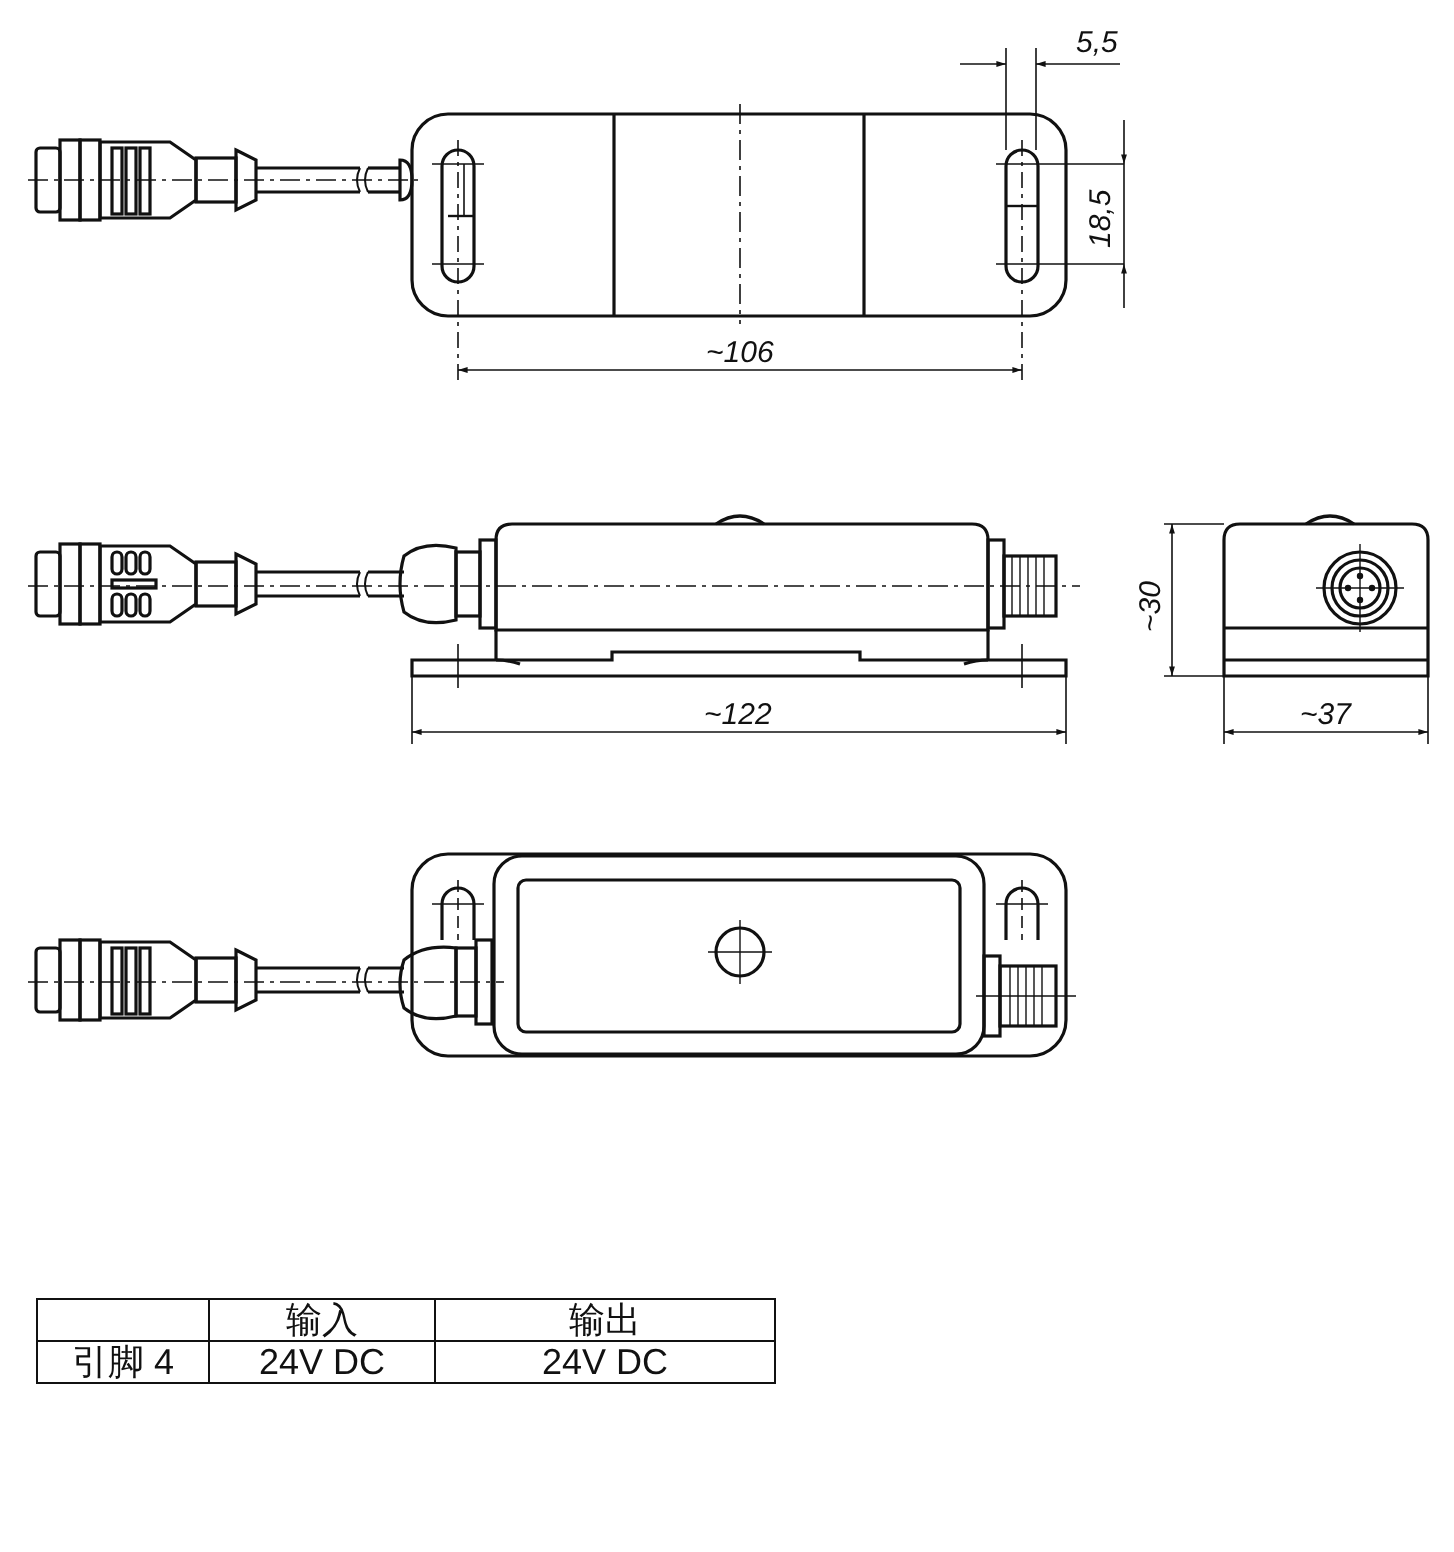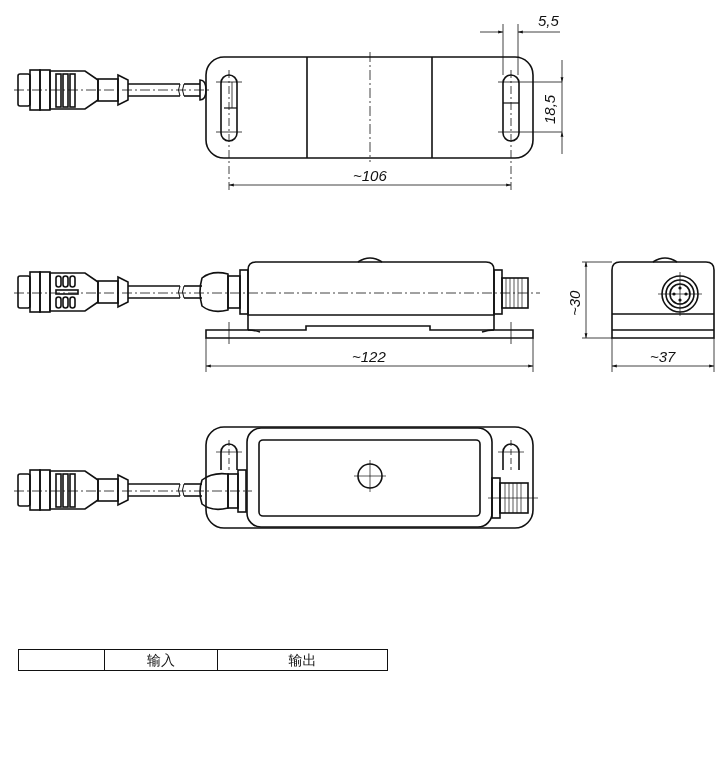--- a/index.html
+++ b/index.html
@@ -1,19 +1,19 @@
 <!DOCTYPE html>
 <html><head>
 <meta charset="utf-8">
 <style>
   html, body { margin:0; padding:0; background:#ffffff; }
   body { width:727px; height:776px; position:relative; overflow:hidden; font-family:"Liberation Sans", sans-serif; }
   svg.drawing { position:absolute; left:0; top:0; }
   .dim { font-family:"Liberation Sans", sans-serif; font-style:italic; font-size:15px; fill:#111; }
-  table.pins { position:absolute; left:18px; top:649px; border-collapse:collapse; font-family:"Liberation Sans","DejaVu Sans", sans-serif; font-size:14px; color:#111;padding-left:39px; }
+  table.pins { position:absolute; left:18px; top:649px; border-collapse:collapse; font-family:"Liberation Sans","DejaVu Sans", sans-serif; font-size:18px; color:#111;padding-left:39px; }
   table.pins td, table.pins th { border:1.5px solid #111; height:20px; padding:0; text-align:center; font-weight:normal; line-height:20px; }
   table.pins .c0 { width:85px; }
   table.pins .c1 { width:112px; }
   table.pins .c2 { width:169px; }
 </style>
 </head>
 <body>
 
 <svg class="drawing" width="727" height="640" viewBox="0 0 727 640">
   <defs>
@@ -205,14 +205,19 @@
   <text class="dim" x="650" y="362">~37</text>
 </svg>
 
 <table class="pins">
   <tbody>
       <tr>
     <th class="c0"></th>
     <th class="c1">输入</th>
     <th class="c2">输出</th>
   </tr>
+  <tr>
+    <td>引脚 4</td>
+    <td>24V DC</td>
+    <td>24V DC</td>
+  </tr>
 </tbody>
   </table>
 
 </body></html>

